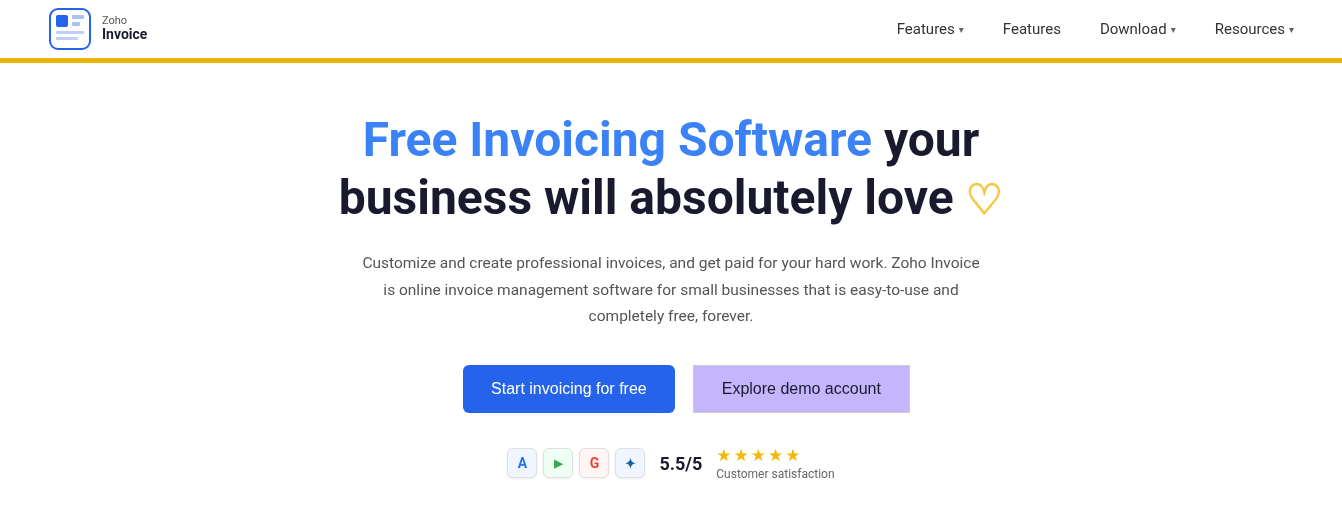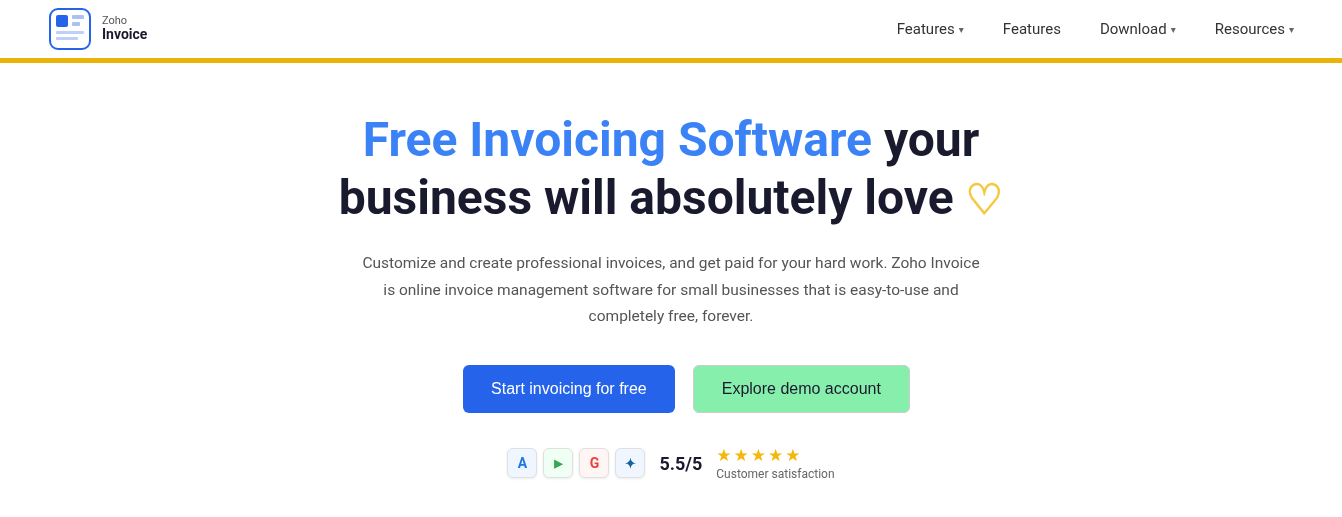--- a/index.html
+++ b/index.html
@@ -112,24 +112,24 @@
       background: #2563eb;
       color: #fff;
       border: none;
       border-radius: 6px;
       padding: 14px 28px;
       font-size: 16px;
       font-weight: 500;
       cursor: pointer;
     }
     .btn-secondary {
-      background: #86efac;
+      background: #c4b5fd;
       color: #1a1a2e;
       border: 1.5px solid #ccc;
-      border-radius: 6px;
+      border-radius: 0;
       padding: 14px 28px;
       font-size: 16px;
       font-weight: 500;
       cursor: pointer;
     }
 
     
     .ratings-row {
       display: flex;
       align-items: center;

